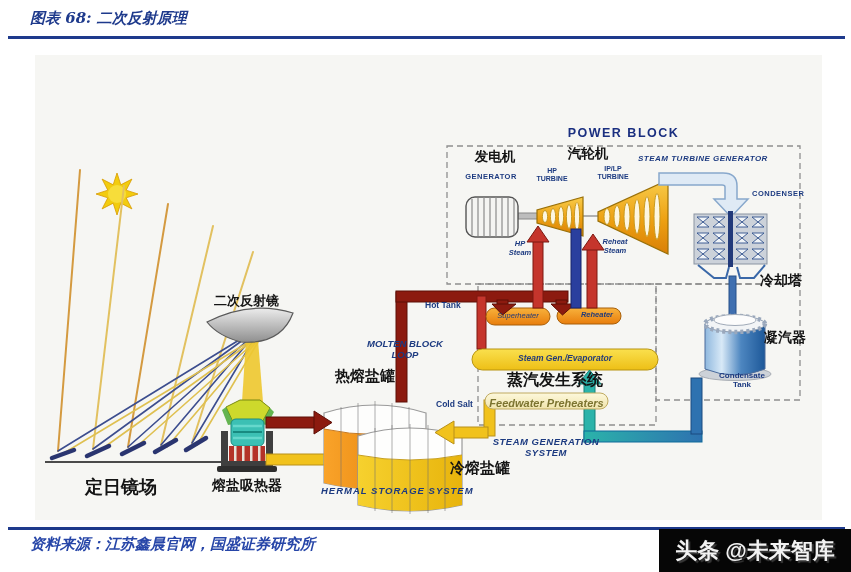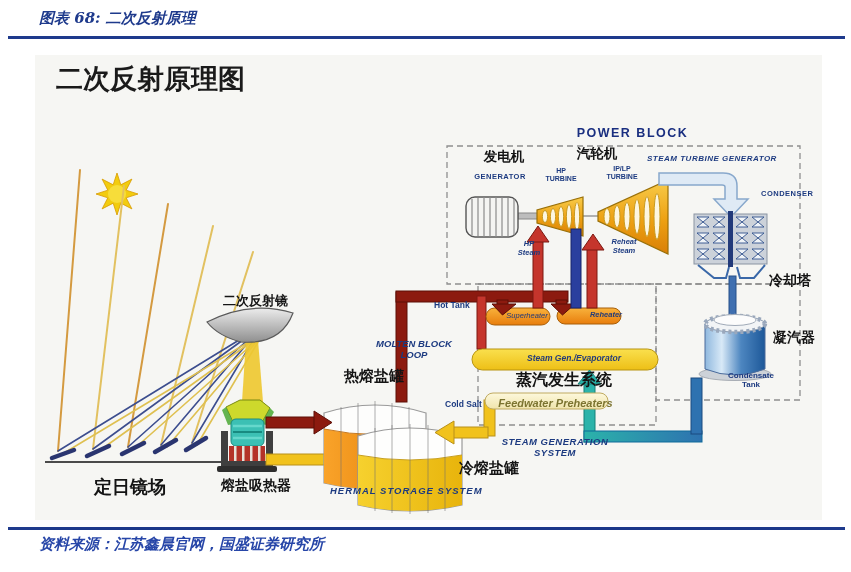--- a/index.html
+++ b/index.html
@@ -1,19 +1,19 @@
 <!DOCTYPE html>
 <html><head>
 <meta charset="utf-8">
 <style>
   html,body{margin:0;padding:0;background:#fff;}
   #canvas{position:relative;width:851px;height:572px;background:#ffffff;overflow:hidden;
           font-family:"Liberation Sans",sans-serif;}
   #canvas svg{position:absolute;left:0;top:0;}
-  .lbl{position:absolute;line-height:1.15;color:#111;margin-left:9px;}
+  .lbl{position:absolute;line-height:1.15;color:#111;}
   .pre{white-space:pre-line;}
   .navy{color:#1c3a80;}
   .cnb{font-weight:bold;color:#141414;}
   .it{font-style:italic;}
   .ctr{text-align:center;}
   .serif{font-family:"DejaVu Serif","Liberation Serif",serif;}
   .rule{position:absolute;left:8px;width:837px;height:3px;background:#1e3a8c;}
   #watermark{position:absolute;left:659px;top:529px;width:192px;height:43px;background:#060606;
              color:#f2f2f2;font-weight:bold;font-size:22px;line-height:43px;text-align:center;
              text-shadow:2px 2px 1px #3a3a3a;}
@@ -259,21 +259,20 @@
       <rect x="533" y="240" width="10" height="68" fill="#c5352c" stroke="#7c1810"></rect>
       <polygon points="527,242 549,242 538,226" fill="#c5352c" stroke="#7c1810"></polygon>
       <rect x="587" y="248" width="10" height="60" fill="#c5352c" stroke="#7c1810"></rect>
       <polygon points="582,250 604,250 593,234" fill="#c5352c" stroke="#7c1810"></polygon>
     </g>
   </svg>
 
   <div class="lbl serif it" style="left:30px;top:10px;font-size:15px;font-weight:bold;color:#1e3a8c;">图表 68:  二次反射原理</div>
   <div class="rule" style="top:36px;"></div>
 
-  <div class="lbl serif" style="left:47px;top:63px;font-size:27px;font-weight:bold;color:#1a1a1a;">二次反射原理图</div>
 
   <div class="lbl ctr" style="left:447px;top:126px;width:353px;font-size:12.5px;font-weight:bold;letter-spacing:1.5px;color:#1a2f80;">POWER BLOCK</div>
   <div class="lbl cnb ctr" style="left:465px;top:149px;width:60px;font-size:13.5px;">发电机</div>
   <div class="lbl navy ctr" style="left:451px;top:173px;width:80px;font-size:7.5px;font-weight:bold;letter-spacing:.5px;">GENERATOR</div>
   <div class="lbl cnb ctr" style="left:560px;top:146px;width:56px;font-size:13.5px;">汽轮机</div>
   <div class="lbl navy ctr pre" style="left:530px;top:167px;width:44px;font-size:7px;font-weight:bold;">HP
 TURBINE</div>
   <div class="lbl navy ctr pre" style="left:591px;top:165px;width:44px;font-size:7px;font-weight:bold;">IP/LP
 TURBINE</div>
   <div class="lbl navy it" style="left:638px;top:154px;font-size:8px;font-weight:bold;letter-spacing:.5px;">STEAM TURBINE GENERATOR</div>
@@ -303,14 +302,17 @@
   <div class="lbl cnb" style="left:764px;top:329px;font-size:14px;">凝汽器</div>
   <div class="lbl navy ctr pre" style="left:713px;top:371px;width:58px;font-size:8px;font-weight:bold;">Condensate
 Tank</div>
 
   <div class="lbl cnb" style="left:214px;top:294px;font-size:13px;">二次反射镜</div>
   <div class="lbl cnb" style="left:85px;top:477px;font-size:18px;">定日镜场</div>
   <div class="lbl cnb" style="left:212px;top:477px;font-size:14px;">熔盐吸热器</div>
 
   <div class="rule" style="top:527px;"></div>
   <div class="lbl serif it" style="left:30px;top:536px;font-size:15px;font-weight:bold;color:#2746a8;">资料来源：江苏鑫晨官网，国盛证券研究所</div>
+  <div id="watermark">
+    <span>头条 @未来智库</span>
+  </div>
 
 </div>
 
 </body></html>

